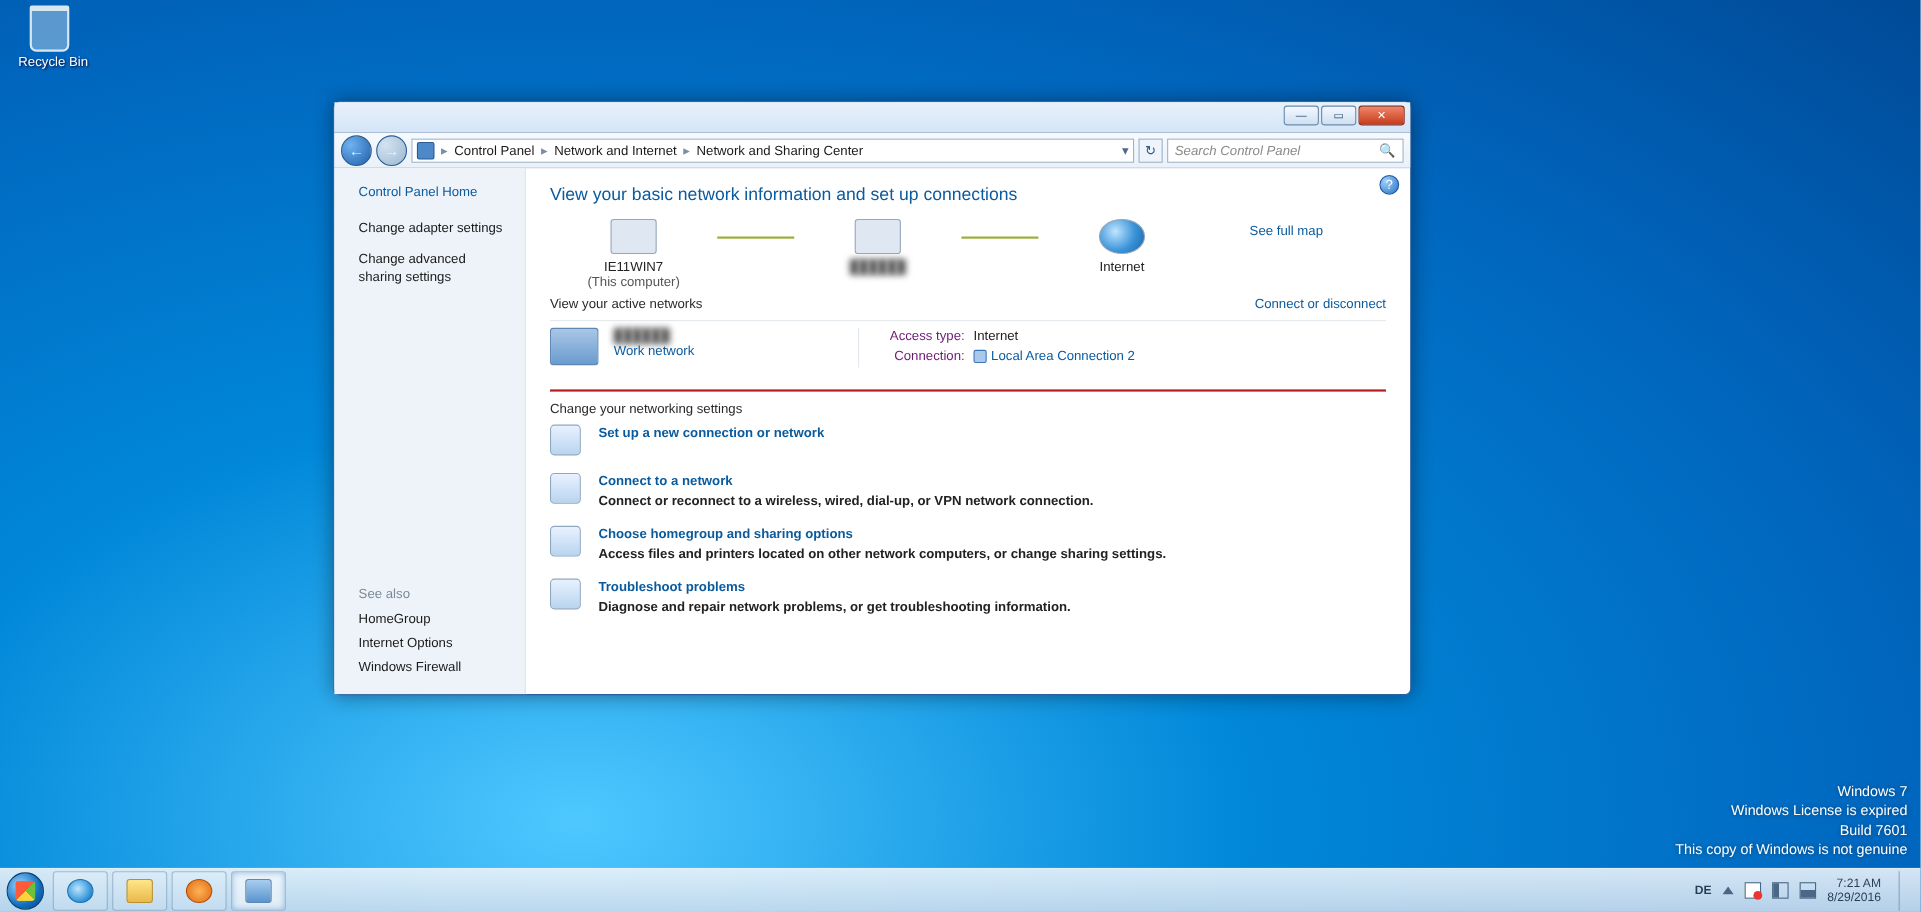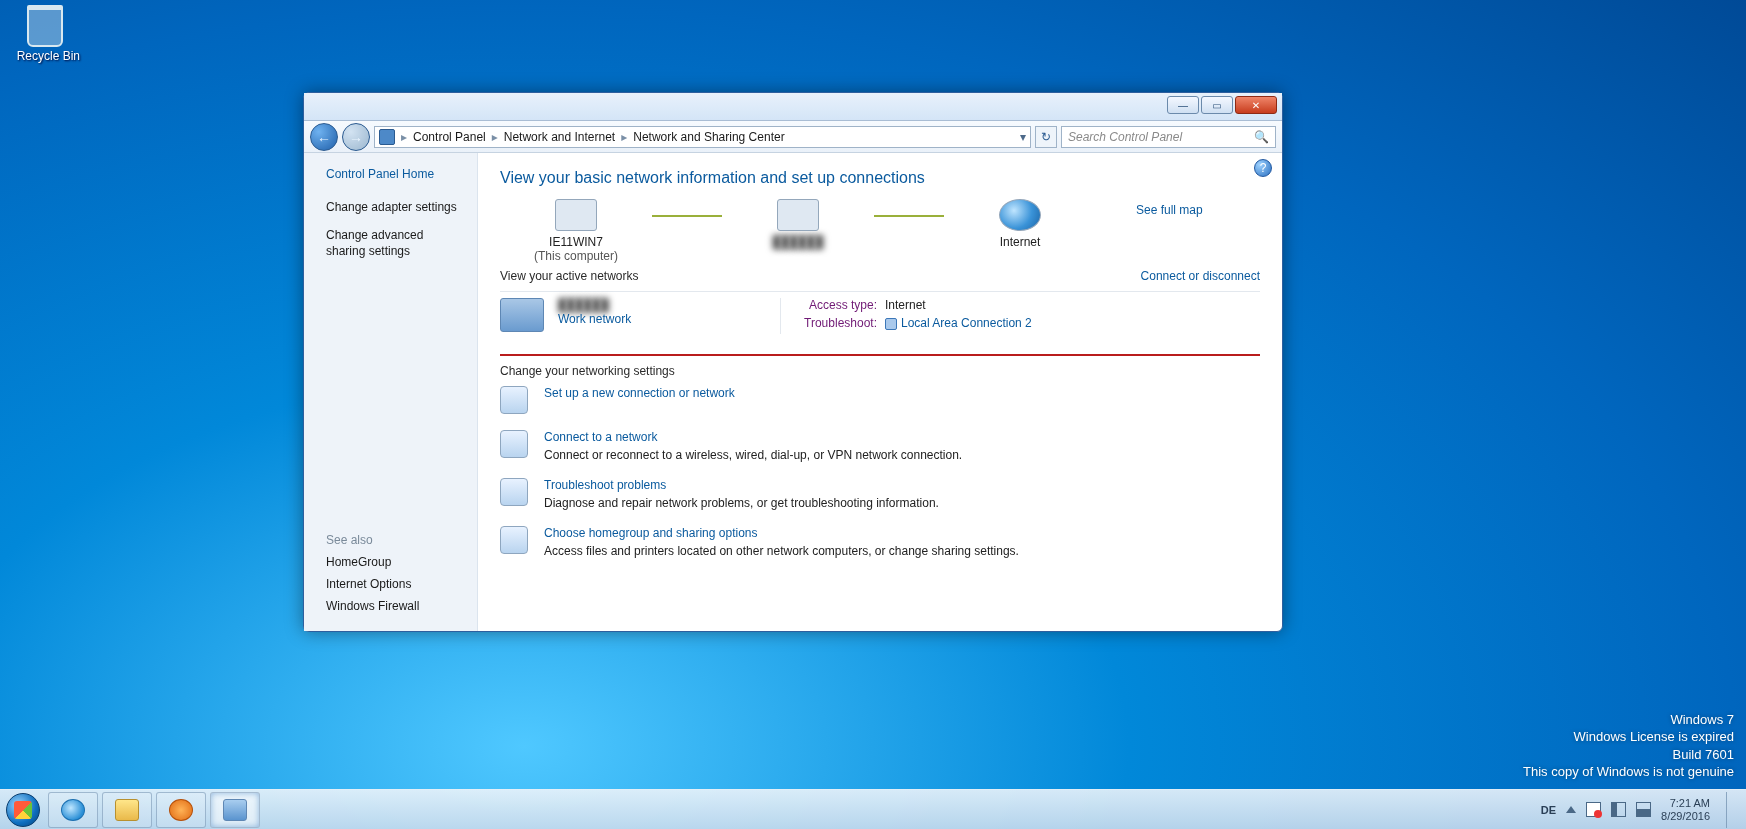--- a/index.html
+++ b/index.html
@@ -56,21 +56,21 @@
   .row-split{display:flex;align-items:flex-start;border-top:1px solid #e3e8ee;padding-top:6px;}
   .active-left{display:flex;gap:14px;align-items:flex-start;flex:0 0 270px;}
   .net-icon{width:44px;height:34px;border:1px solid #5e87b4;background:linear-gradient(#a9c7e6,#6a9bcf);border-radius:3px;}
   .blur{color:transparent;text-shadow:0 0 6px #5a5a5a;}
   .link{color:#0a5a9e;cursor:pointer;}
   .active-right{margin-left:10px;border-left:1px solid #e3e8ee;padding-left:18px;font-size:12px;}
   .active-right .krow{display:flex;gap:8px;margin-bottom:4px;}
   .active-right .k{width:78px;color:#701a75;text-align:right;}
   .conn-ic{width:12px;height:12px;display:inline-block;border:1px solid #3c77b8;background:#a9c9ec;border-radius:2px;margin-right:4px;vertical-align:middle;}
   .connect-link{color:#0a5a9e;cursor:pointer;float:right;margin-top:-22px;}
-  .settings{}
+  .settings{font-weight:bold;}
   .setting{display:flex;gap:16px;margin-bottom:16px;}
   .sicon{width:28px;height:28px;flex:0 0 28px;border:1px solid #8ea6bf;background:linear-gradient(#e8f2ff,#b9d4ef);border-radius:4px;}
   .stext .t{color:#0a5a9e;cursor:pointer;margin-bottom:4px;display:block;}
   .stext .d{color:#222;}
   
   .watermark{position:absolute;right:12px;bottom:48px;text-align:right;color:#fff;font-size:13px;line-height:1.35;text-shadow:0 0 4px rgba(0,0,0,.4);}
   
   .taskbar{position:absolute;left:0;right:0;bottom:0;height:40px;background:linear-gradient(rgba(235,243,250,.9),rgba(199,219,237,.9));border-top:1px solid rgba(255,255,255,.6);display:flex;align-items:center;padding-right:8px;}
   .start{width:46px;height:40px;display:flex;align-items:center;justify-content:center;cursor:pointer;}
   .orb{width:34px;height:34px;border-radius:50%;background:radial-gradient(circle at 35% 35%,#9dd8ff,#0f6fc0 60%,#073f74);border:1px solid #0a3d6e;position:relative;}
@@ -172,21 +172,21 @@
             <div class="blur">██████</div>
             <div class="link">Work network</div>
           </div>
         </div>
         <div class="active-right">
           <div class="krow">
             <span class="k">Access type:</span>
             <span>Internet</span>
           </div>
           <div class="krow">
-            <span class="k">Troubleshoot:</span>
+            <span class="k">Connection:</span>
             <span><span class="conn-ic"></span><span class="link">Local Area Connection 2</span></span>
           </div>
         </div>
       </div>
 
       <div class="sect-label" style="margin-top:20px;border-top:2px solid #b91c1c;padding-top:8px;">Change your networking settings</div>
 
       <div class="settings">
         <div class="setting">
           <div class="sicon"></div>
@@ -197,29 +197,29 @@
         <div class="setting">
           <div class="sicon"></div>
           <div class="stext">
             <span class="t">Connect to a network</span>
             <span class="d">Connect or reconnect to a wireless, wired, dial-up, or VPN network connection.</span>
           </div>
         </div>
         <div class="setting">
           <div class="sicon"></div>
           <div class="stext">
+            <span class="t">Choose homegroup and sharing options</span>
+            <span class="d">Access files and printers located on other network computers, or change sharing settings.</span>
+          </div>
+        </div>
+        <div class="setting">
+          <div class="sicon"></div>
+          <div class="stext">
             <span class="t">Troubleshoot problems</span>
             <span class="d">Diagnose and repair network problems, or get troubleshooting information.</span>
-          </div>
-        </div>
-        <div class="setting">
-          <div class="sicon"></div>
-          <div class="stext">
-            <span class="t">Choose homegroup and sharing options</span>
-            <span class="d">Access files and printers located on other network computers, or change sharing settings.</span>
           </div>
         </div>
       </div>
 
     </div>
   </div>
 </div>
 
 <div class="watermark">
   <div>Windows 7</div>

